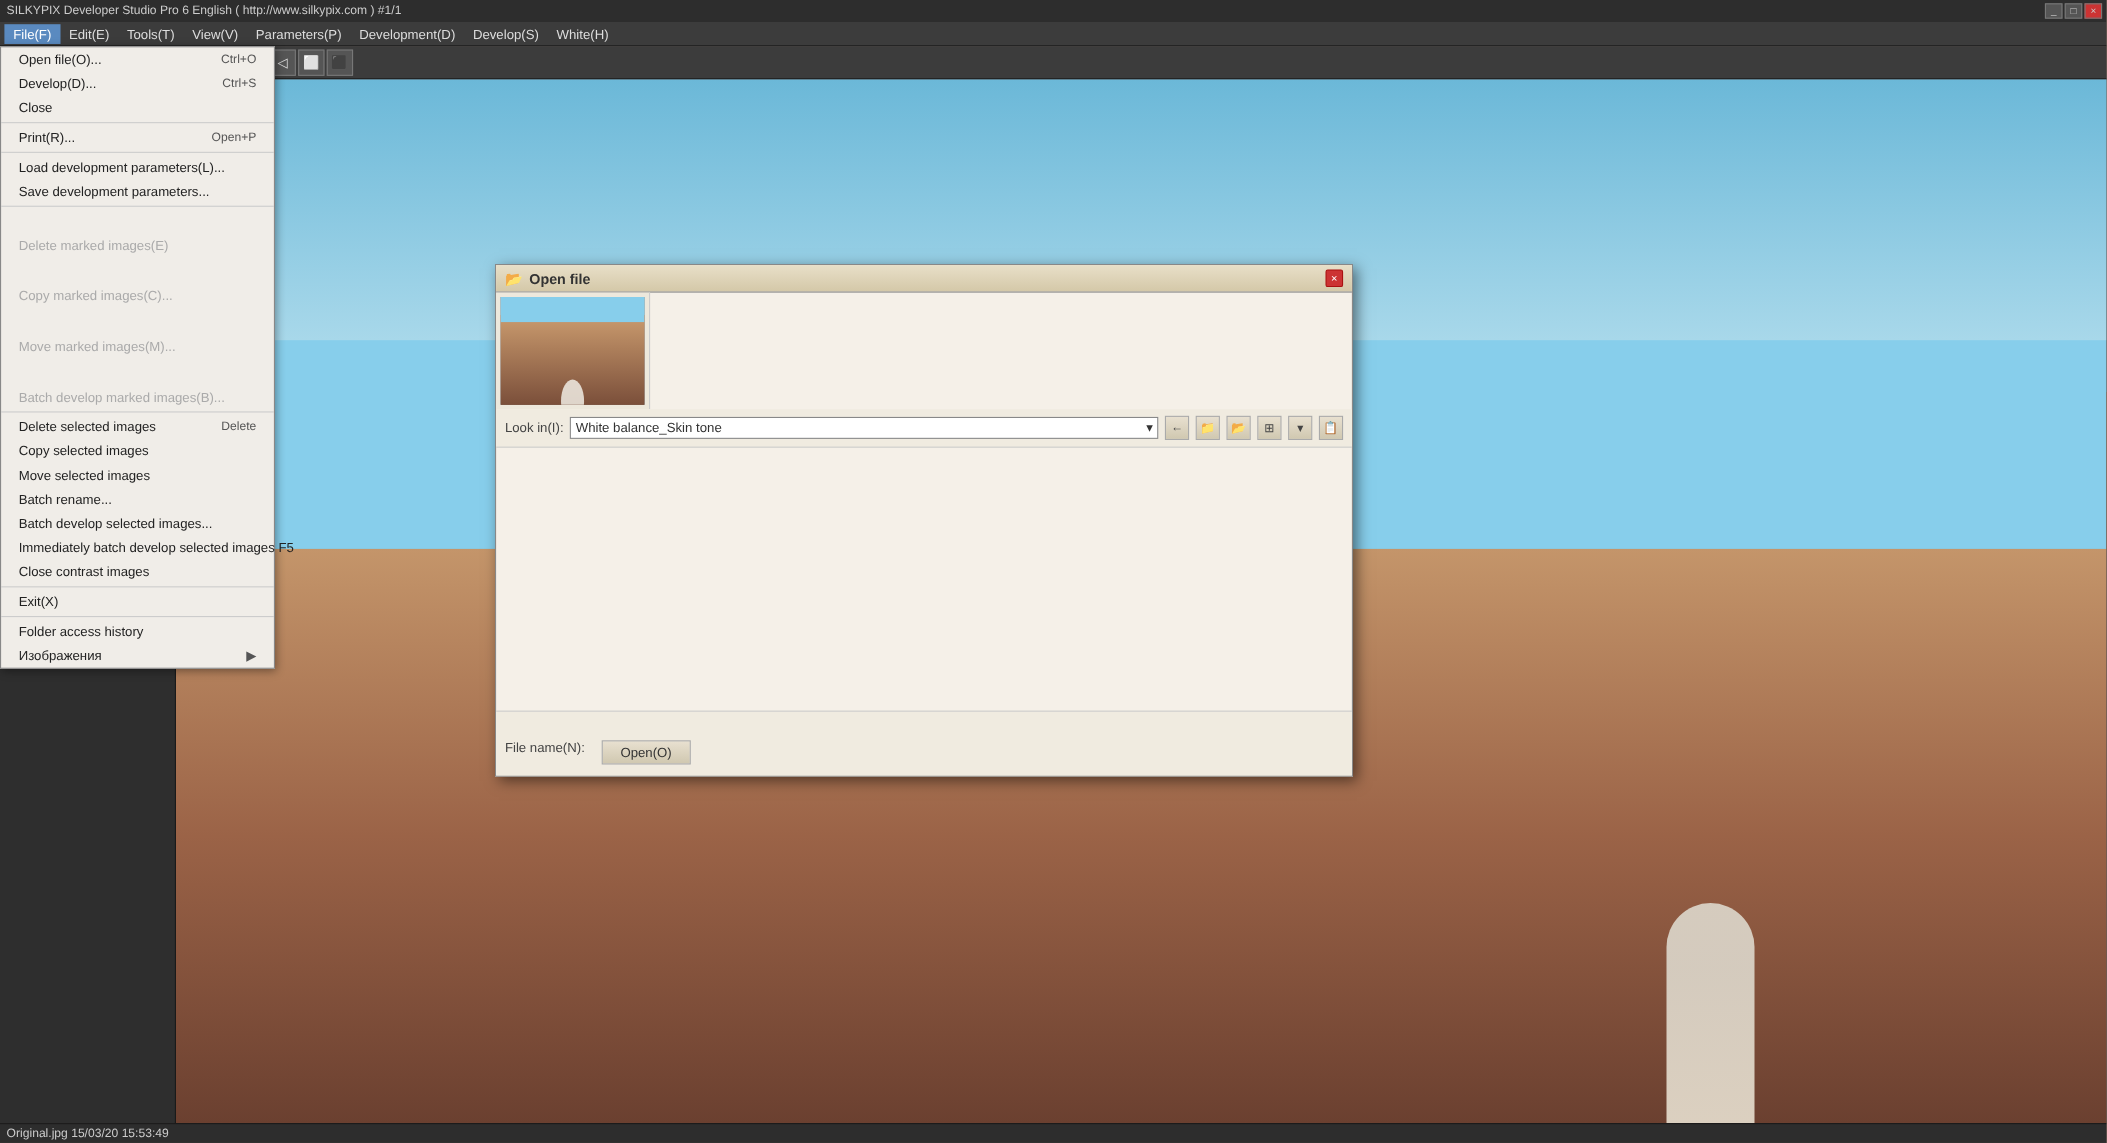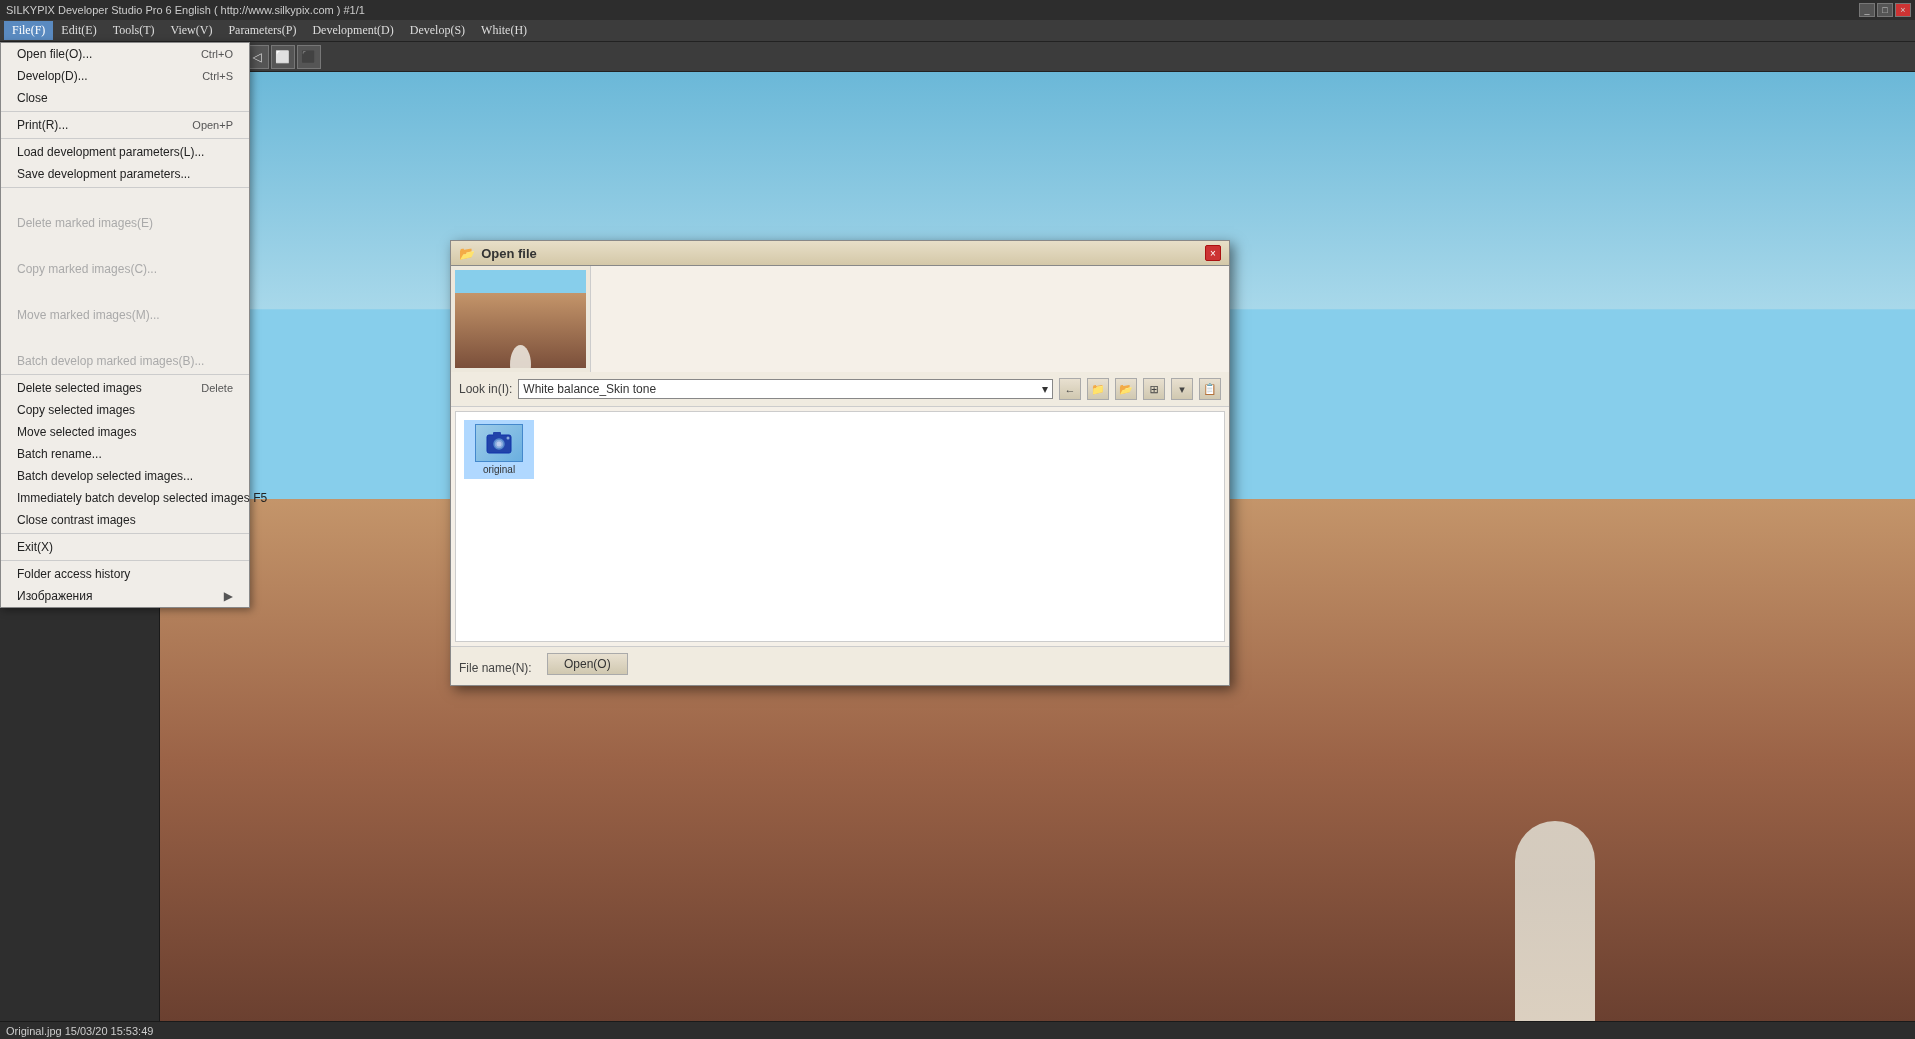--- a/index.html
+++ b/index.html
@@ -53,21 +53,20 @@
       padding: 0 4px;
       z-index: 100;
       border-bottom: 1px solid #222;
     }
     .menu-item {
       padding: 2px 8px;
       color: #ddd;
       font-size: 12px;
       cursor: pointer;
       white-space: nowrap;
-      font-family: Liberation Serif, serif;
     }
 
     
     #toolbar {
       position: absolute;
       top: 42px; left: 0; right: 0;
       height: 30px;
       background: #3c3c3c;
       display: flex;
       align-items: center;
@@ -311,23 +310,24 @@
       text-align: center;
       word-break: break-all;
     }
     #dialog-footer {
       padding: 6px 8px;
       background: #f0ebe0;
       border-top: 1px solid #ccc;
     }
     .footer-row {
       display: flex;
-      align-items: flex-end;
+      align-items: flex-start;
       gap: 8px;
       margin-bottom: 4px;
+      margin-top: 20px;
     }
     .footer-label {
       font-size: 12px;
       color: #444;
       width: 80px;
     }
     .footer-input {
       flex: 1;
       padding: 2px 4px;
       border: 1px solid #888;
@@ -746,34 +746,20 @@
           <span>▾</span>
         </div>
         <div class="dialog-nav-btn">←</div>
         <div class="dialog-nav-btn">📁</div>
         <div class="dialog-nav-btn">📂</div>
         <div class="dialog-nav-btn">⊞</div>
         <div class="dialog-nav-btn">▾</div>
         <div class="dialog-nav-btn">📋</div>
       </div>
 
-      <div id="dialog-file-area">
-        <div class="file-icon-item selected">
-          <div class="camera-icon-box">
-            <svg width="32" height="28" viewBox="0 0 32 28" xmlns="http://www.w3.org/2000/svg">
-              <rect x="4" y="6" width="24" height="18" rx="2" fill="#2244aa" stroke="#1133aa" stroke-width="1"></rect>
-              <circle cx="16" cy="15" r="5" fill="#88aadd" stroke="#5588cc" stroke-width="1.5"></circle>
-              <circle cx="16" cy="15" r="2.5" fill="#bbccee"></circle>
-              <rect x="10" y="3" width="8" height="4" rx="1" fill="#2244aa"></rect>
-              <circle cx="25" cy="9" r="1.5" fill="#88aadd"></circle>
-            </svg>
-          </div>
-          <span class="file-name-label">original</span>
-        </div>
-      </div>
     </div>
   </div>
 
   <div id="dialog-footer">
     <div class="footer-row">
       <span class="footer-label">File name(N):</span>
       <button class="dialog-action-btn">Open(O)</button>
     </div>
   </div>
 </div>

